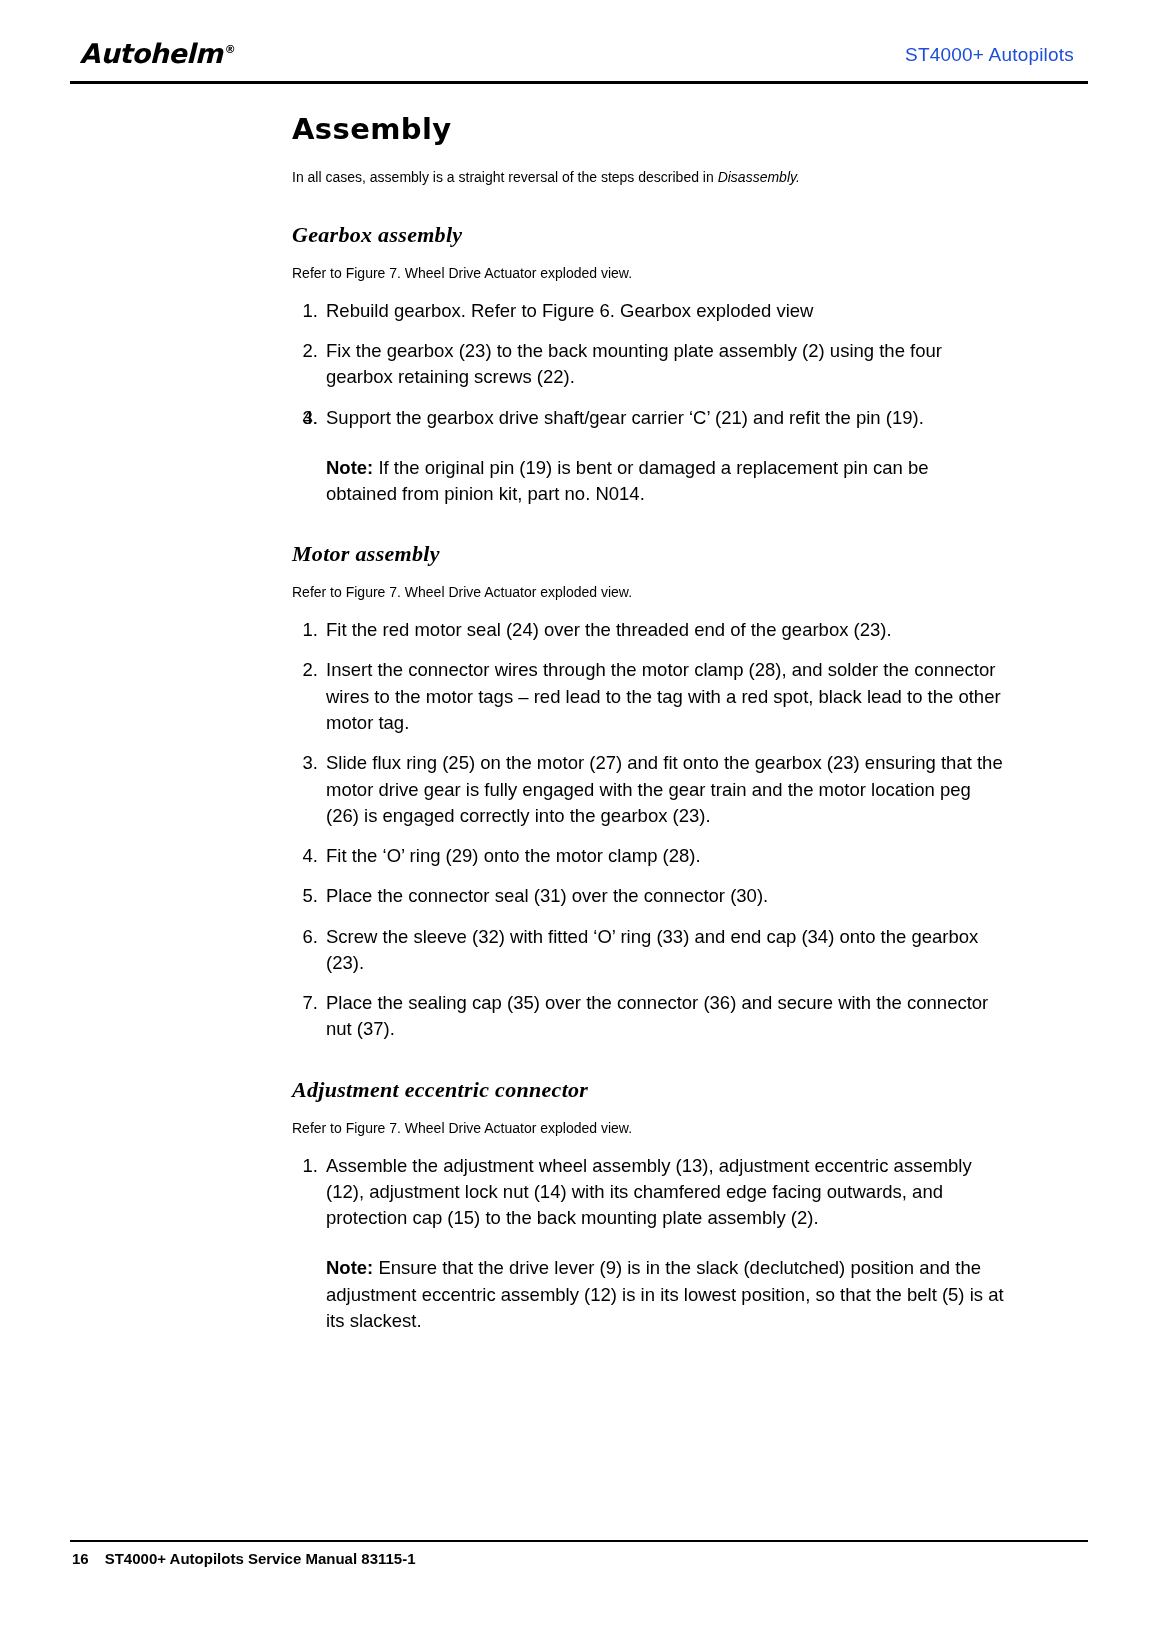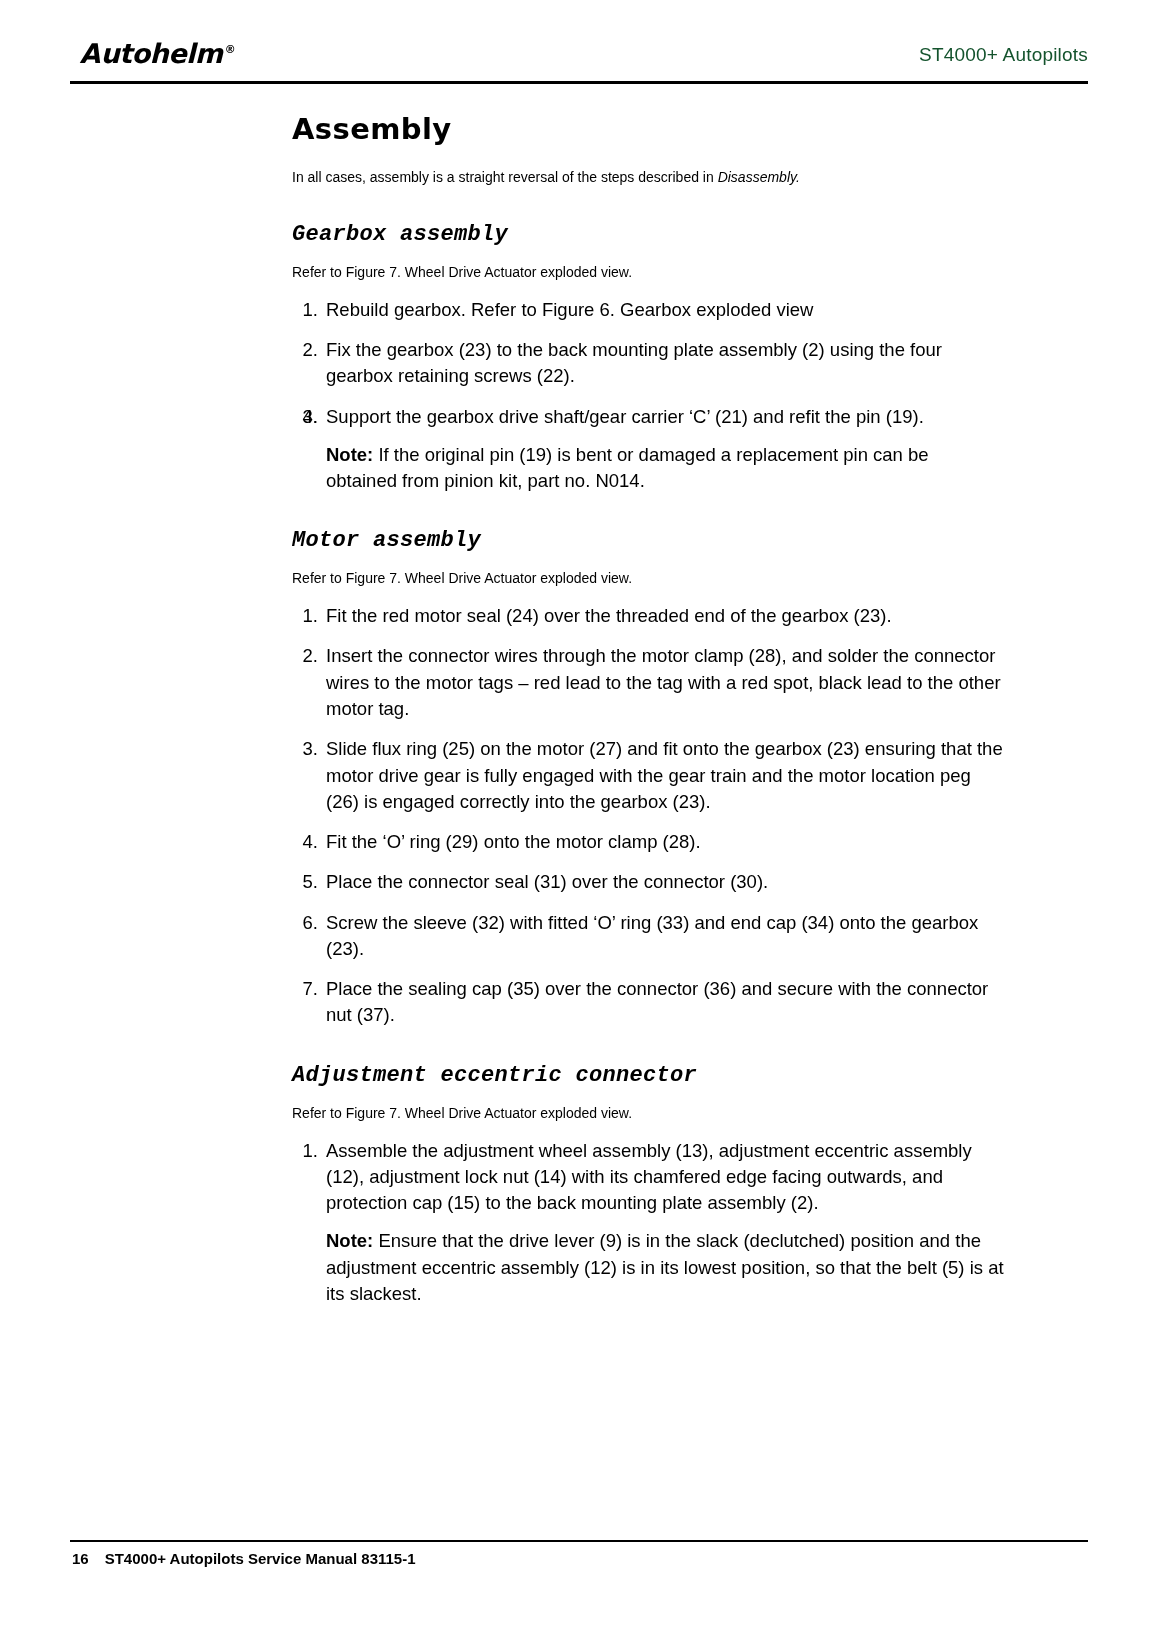--- a/index.html
+++ b/index.html
@@ -41,24 +41,24 @@
     font-style: italic;
     transform: skewX(-3deg);
   }
   .brand .reg {
     font-size: 11px;
     vertical-align: super;
     font-style: normal;
   }
   .header-title {
     position: absolute;
-    right: 0;
+    right: 14px;
     top: 6px;
     font-size: 19px;
-    color: #14532d;
+    color: #1d4ed8;
     letter-spacing: 0.2px;
   }
   .header-rule {
     position: absolute;
     left: 0;
     top: 43px;
     width: 1018px;
     height: 3px;
     background: #000000;
   }
@@ -73,21 +73,21 @@
 
   h1.section-title {
     font-family: "DejaVu Sans", sans-serif;
     font-size: 29px;
     font-weight: bold;
     margin: 0 0 22px 0;
     letter-spacing: 0.4px;
   }
 
   h2.sub-title {
-    font-family: Liberation Mono, monospace;
+    font-family: Liberation Serif, serif;
     font-size: 22px;
     font-weight: bold;
     font-style: italic;
     margin: 34px 0 16px 0;
     letter-spacing: 0.3px;
   }
 
   p.para {
     font-size: 14px;
     line-height: 1.42;
@@ -110,21 +110,21 @@
     margin-bottom: 14px;
   }
   ol.steps > li .num {
     position: absolute;
     left: 0;
     top: 0;
     width: 26px;
     text-align: right;
   }
   .note {
-    margin-top: 12px;
+    margin-top: 24px;
     font-size: 18.5px;
     line-height: 1.42;
   }
   .note b {
     font-weight: bold;
   }
 
   
   .footer {
     position: absolute;

